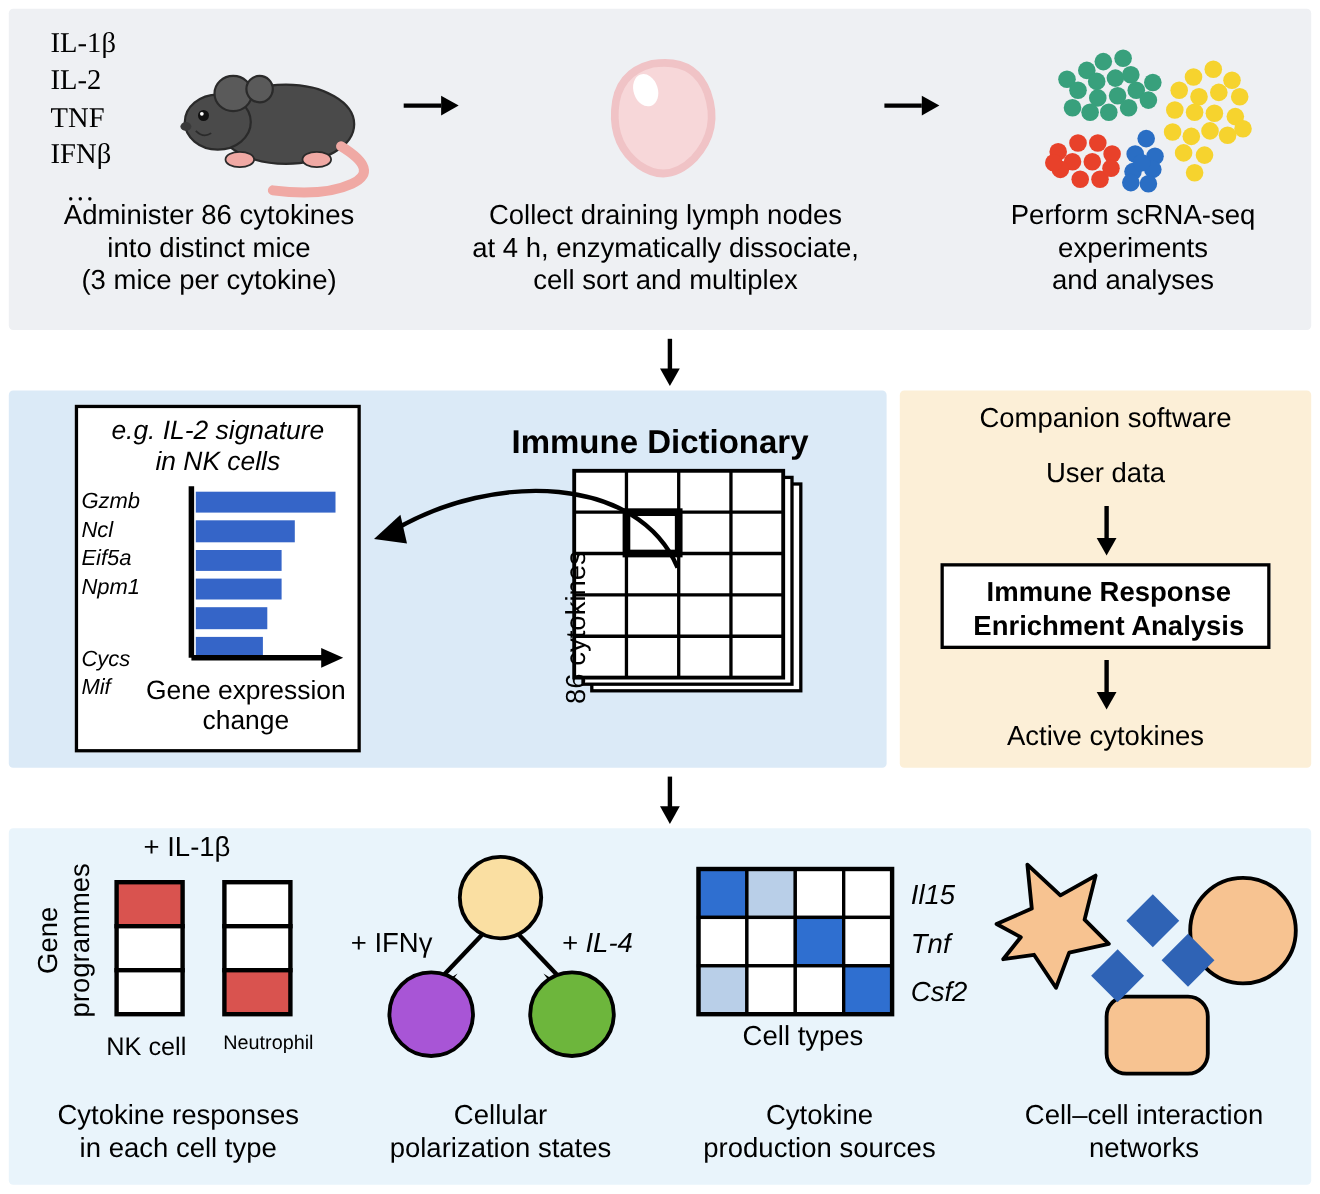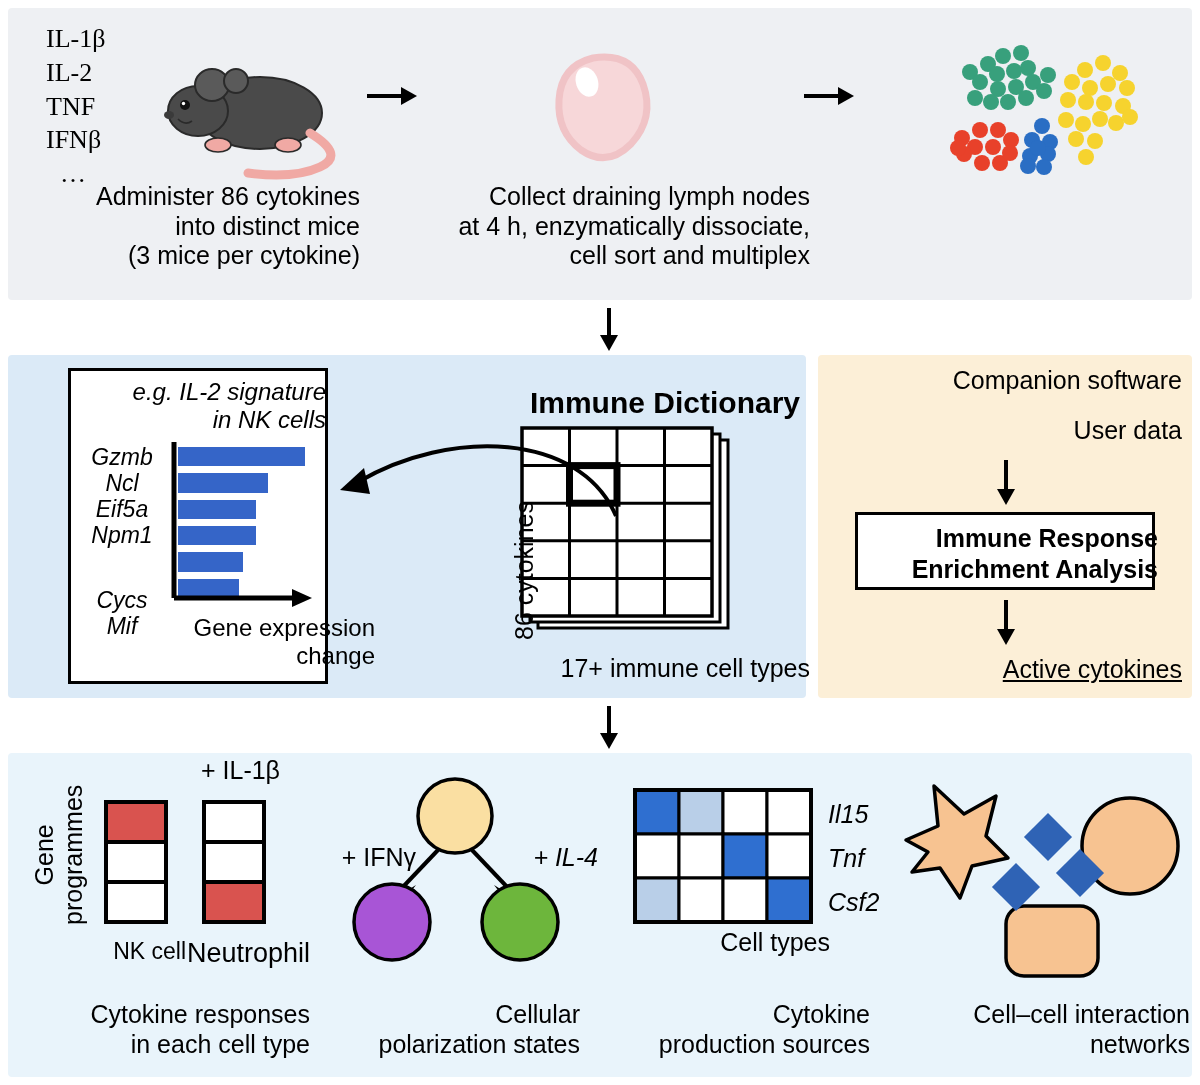--- a/index.html
+++ b/index.html
@@ -5,21 +5,21 @@
   html,body{margin:0;padding:0;background:#fff;}
   body{font-family:"Liberation Sans", sans-serif;color:#000;}
   #fig{position:relative;width:1200px;height:1085px;background:#ffffff;overflow:hidden;}
 
   .panel{position:absolute;box-sizing:border-box;}
   .p-grey{background:#eef0f3;border-radius:4px;}
   .p-blue{background:#dbeaf7;border-radius:4px;}
   .p-cream{background:#fcefd7;border-radius:4px;}
   .p-blue2{background:#e9f4fb;border-radius:4px;}
 
-  .txt{position:absolute;text-align:right;line-height:1.18;white-space:pre-line;}
+  .txt{position:absolute;text-align:center;line-height:1.18;white-space:pre-line;}
   .cap{font-size:25px;}
   .cap-sm{font-size:24px;}
   .list{position:absolute;font-size:26px;line-height:1.30;text-align:left;font-family:Liberation Serif, serif;}
   .ital{font-style:italic;}
   .bold{font-weight:bold;}
 
   svg{position:absolute;overflow:visible;}
   .ln{stroke:#000;fill:none;}
 
   
@@ -139,34 +139,37 @@
         <circle cx="92" cy="100" r="8"></circle>
         <circle cx="110" cy="102" r="8"></circle>
       <circle cx="108" cy="114" r="8"></circle>
         <circle cx="90" cy="116" r="8"></circle>
         <circle cx="88" cy="126" r="8"></circle>
       <circle cx="104" cy="127" r="8"></circle>
         <circle cx="98" cy="108" r="8"></circle>
     </g>
   </svg>
 
+  <div class="txt cap" style="left:880px;top:182px;width:300px;">Perform scRNA-seq
+experiments
+and analyses</div>
 
   <svg style="left:596px;top:306px;width:26px;height:46px;" viewBox="0 0 26 46">
     <path class="ln" d="M13 2 V30" stroke-width="4"></path>
     <path d="M4 29 L13 45 L22 29 Z" fill="#000"></path>
   </svg>
 
   <div class="panel p-blue" style="left:8px;top:355px;width:798px;height:343px;"></div>
 
   <div class="wbox" style="left:68px;top:368px;width:260px;height:316px;"></div>
 
   <div class="txt cap-sm" style="left:70px;top:378px;width:256px;font-style:italic;">e.g. IL-2 signature
 in NK cells</div>
 
-  <div style="position:absolute;left:74px;top:446px;width:96px;text-align:center;font-size:23px;line-height:1.0;">
+  <div style="position:absolute;left:74px;top:446px;width:96px;text-align:left;font-size:20px;line-height:1.0;">
     <div class="ital" style="height:26px;">Gzmb</div>
     <div class="ital" style="height:26px;">Ncl</div>
     <div class="ital" style="height:26px;">Eif5a</div>
     <div class="ital" style="height:26px;">Npm1</div>
     <div class="ital" style="height:26px;margin-top:39px;">Cycs</div>
     <div class="ital" style="height:26px;">Mif</div>
   </div>
 
   <div id="bars" style="position:absolute;left:178px;top:444px;width:140px;height:158px;">
       <div class="bar" style="position: absolute; left: 0px; top: 3px; height: 19.3333px; width: 127.273px; background: rgb(53, 101, 200);"></div>
@@ -201,21 +204,20 @@
     <rect x="47.5" y="37.6" width="47.5" height="37.6" fill="none" stroke="#000" stroke-width="7"></rect>
   </svg>
 
   <svg style="left:330px;top:424px;width:290px;height:120px;" viewBox="0 0 290 120">
     <path class="ln" d="M286 92 C250 8 120 4 28 58" stroke-width="4"></path>
     <path d="M34 44 L10 66 L40 70 Z" fill="#000"></path>
   </svg>
 
   <div class="vert" style="left:510px;top:640px;transform:rotate(-90deg);font-size:25px;">86 cytokines</div>
 
-  <div class="txt cap" style="left:420px;top:654px;width:390px;">17+ immune cell types</div>
 
   <div class="panel p-cream" style="left:818px;top:355px;width:374px;height:343px;"></div>
 
   <div class="txt cap" style="left:828px;top:366px;width:354px;">Companion software</div>
   <div class="txt cap" style="left:828px;top:416px;width:354px;">User data</div>
 
   <svg style="left:993px;top:458px;width:26px;height:48px;" viewBox="0 0 26 48">
     <path class="ln" d="M13 2 V32" stroke-width="4"></path>
     <path d="M4 31 L13 47 L22 31 Z" fill="#000"></path>
   </svg>
@@ -223,21 +225,21 @@
   <div class="wbox" style="left:855px;top:512px;width:300px;height:78px;">
     <div class="txt bold" style="left:0;top:8px;width:300px;font-size:25px;line-height:1.24;">Immune Response
 Enrichment Analysis</div>
   </div>
 
   <svg style="left:993px;top:598px;width:26px;height:48px;" viewBox="0 0 26 48">
     <path class="ln" d="M13 2 V32" stroke-width="4"></path>
     <path d="M4 31 L13 47 L22 31 Z" fill="#000"></path>
   </svg>
 
-  <div class="txt cap" style="left:828px;top:655px;width:354px;text-decoration:underline;">Active cytokines</div>
+  <div class="txt cap" style="left:828px;top:655px;width:354px;">Active cytokines</div>
 
   <svg style="left:596px;top:704px;width:26px;height:46px;" viewBox="0 0 26 46">
     <path class="ln" d="M13 2 V30" stroke-width="4"></path>
     <path d="M4 29 L13 45 L22 29 Z" fill="#000"></path>
   </svg>
 
   <div class="panel p-blue2" style="left:8px;top:753px;width:1184px;height:324px;"></div>
 
   <div class="txt cap" style="left:60px;top:756px;width:220px;">+ IL-1β</div>
 
@@ -247,21 +249,21 @@
   <svg style="left:104px;top:800px;width:200px;height:130px;" viewBox="0 0 200 130">
     <rect x="2" y="2" width="60" height="40" fill="#d9534f" stroke="#000" stroke-width="4"></rect>
     <rect x="2" y="42" width="60" height="40" fill="#ffffff" stroke="#000" stroke-width="4"></rect>
     <rect x="2" y="82" width="60" height="40" fill="#ffffff" stroke="#000" stroke-width="4"></rect>
     <rect x="100" y="2" width="60" height="40" fill="#ffffff" stroke="#000" stroke-width="4"></rect>
     <rect x="100" y="42" width="60" height="40" fill="#ffffff" stroke="#000" stroke-width="4"></rect>
     <rect x="100" y="82" width="60" height="40" fill="#d9534f" stroke="#000" stroke-width="4"></rect>
   </svg>
 
   <div class="txt" style="left:80px;top:938px;width:106px;font-size:23px;">NK cell</div>
-  <div class="txt" style="left:178px;top:938px;width:132px;font-size:27px;">Neutrophil</div>
+  <div class="txt" style="left:178px;top:938px;width:132px;font-size:18px;">Neutrophil</div>
 
   <div class="txt cap" style="left:14px;top:1000px;width:296px;">Cytokine responses
 in each cell type</div>
 
   <svg style="left:330px;top:778px;width:250px;height:170px;" viewBox="0 0 250 170">
     <circle cx="125" cy="38" r="37" fill="#fadfa2" stroke="#000" stroke-width="3.5"></circle>
     <path class="ln" d="M108 72 L70 112" stroke-width="4"></path>
     <path d="M62 122 L86 107 L76 120 Z" fill="#000"></path>
     <path class="ln" d="M142 72 L180 112" stroke-width="4"></path>
     <path d="M188 122 L164 107 L174 120 Z" fill="#000"></path>

